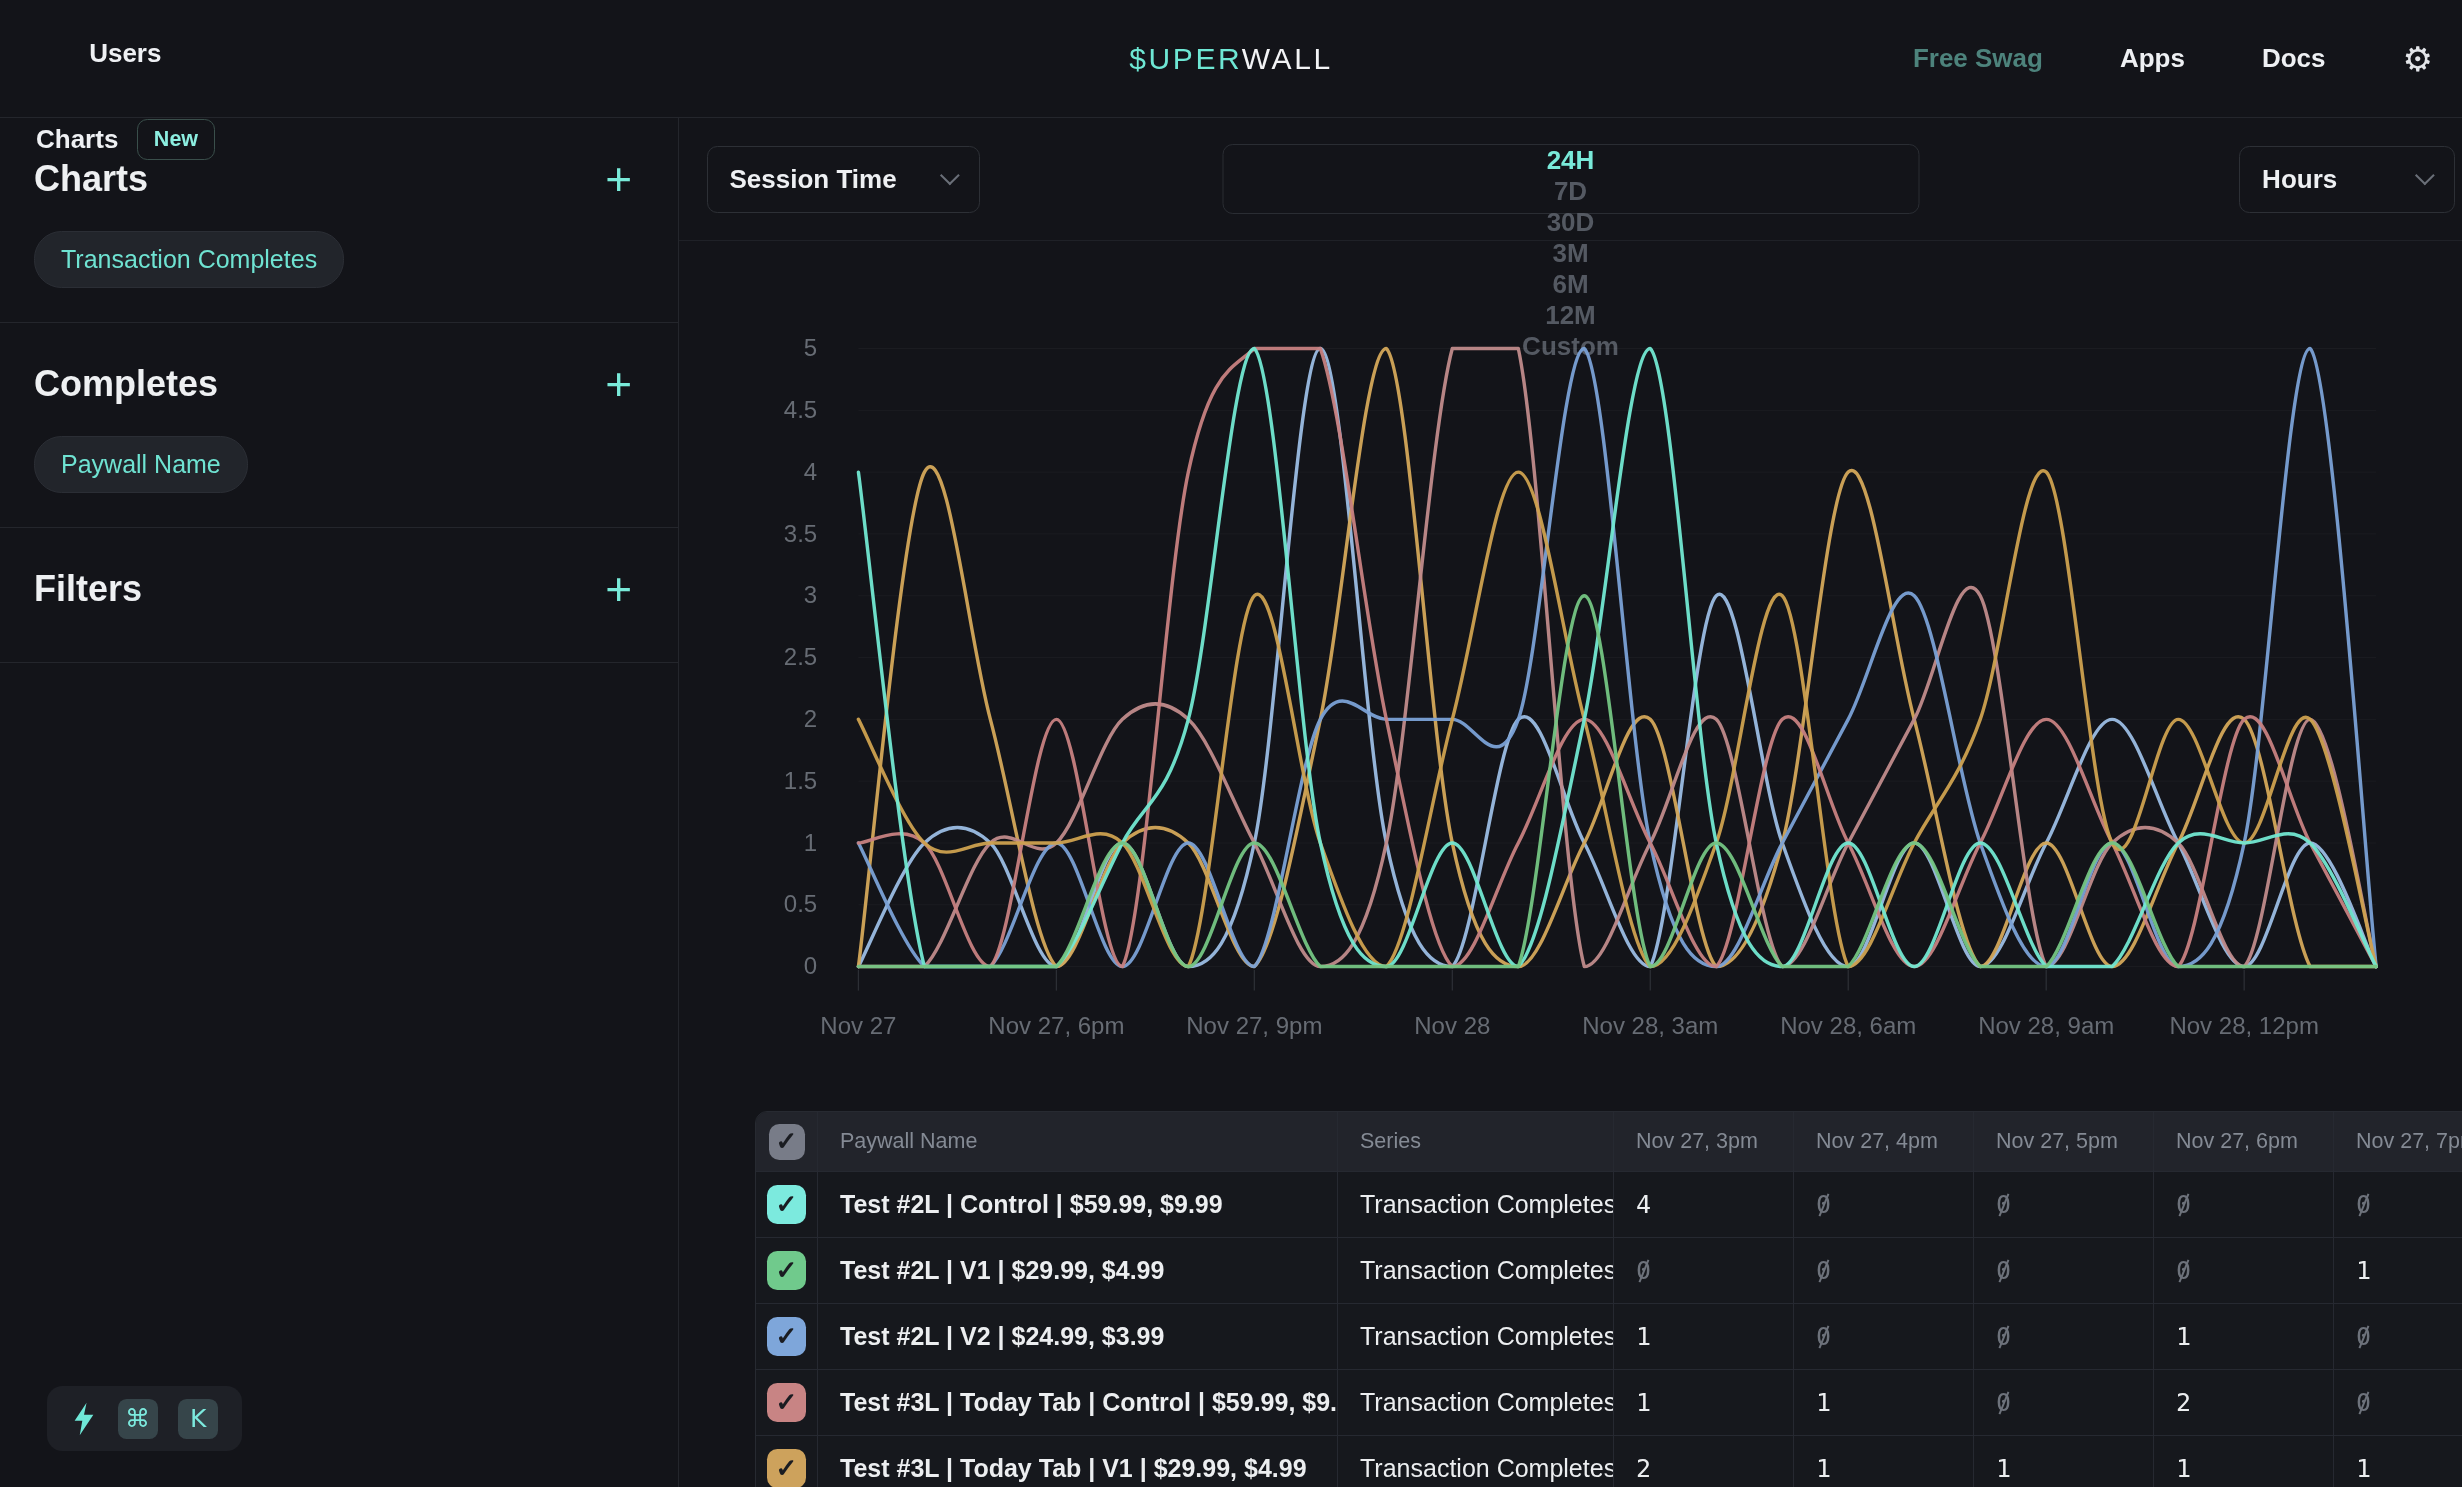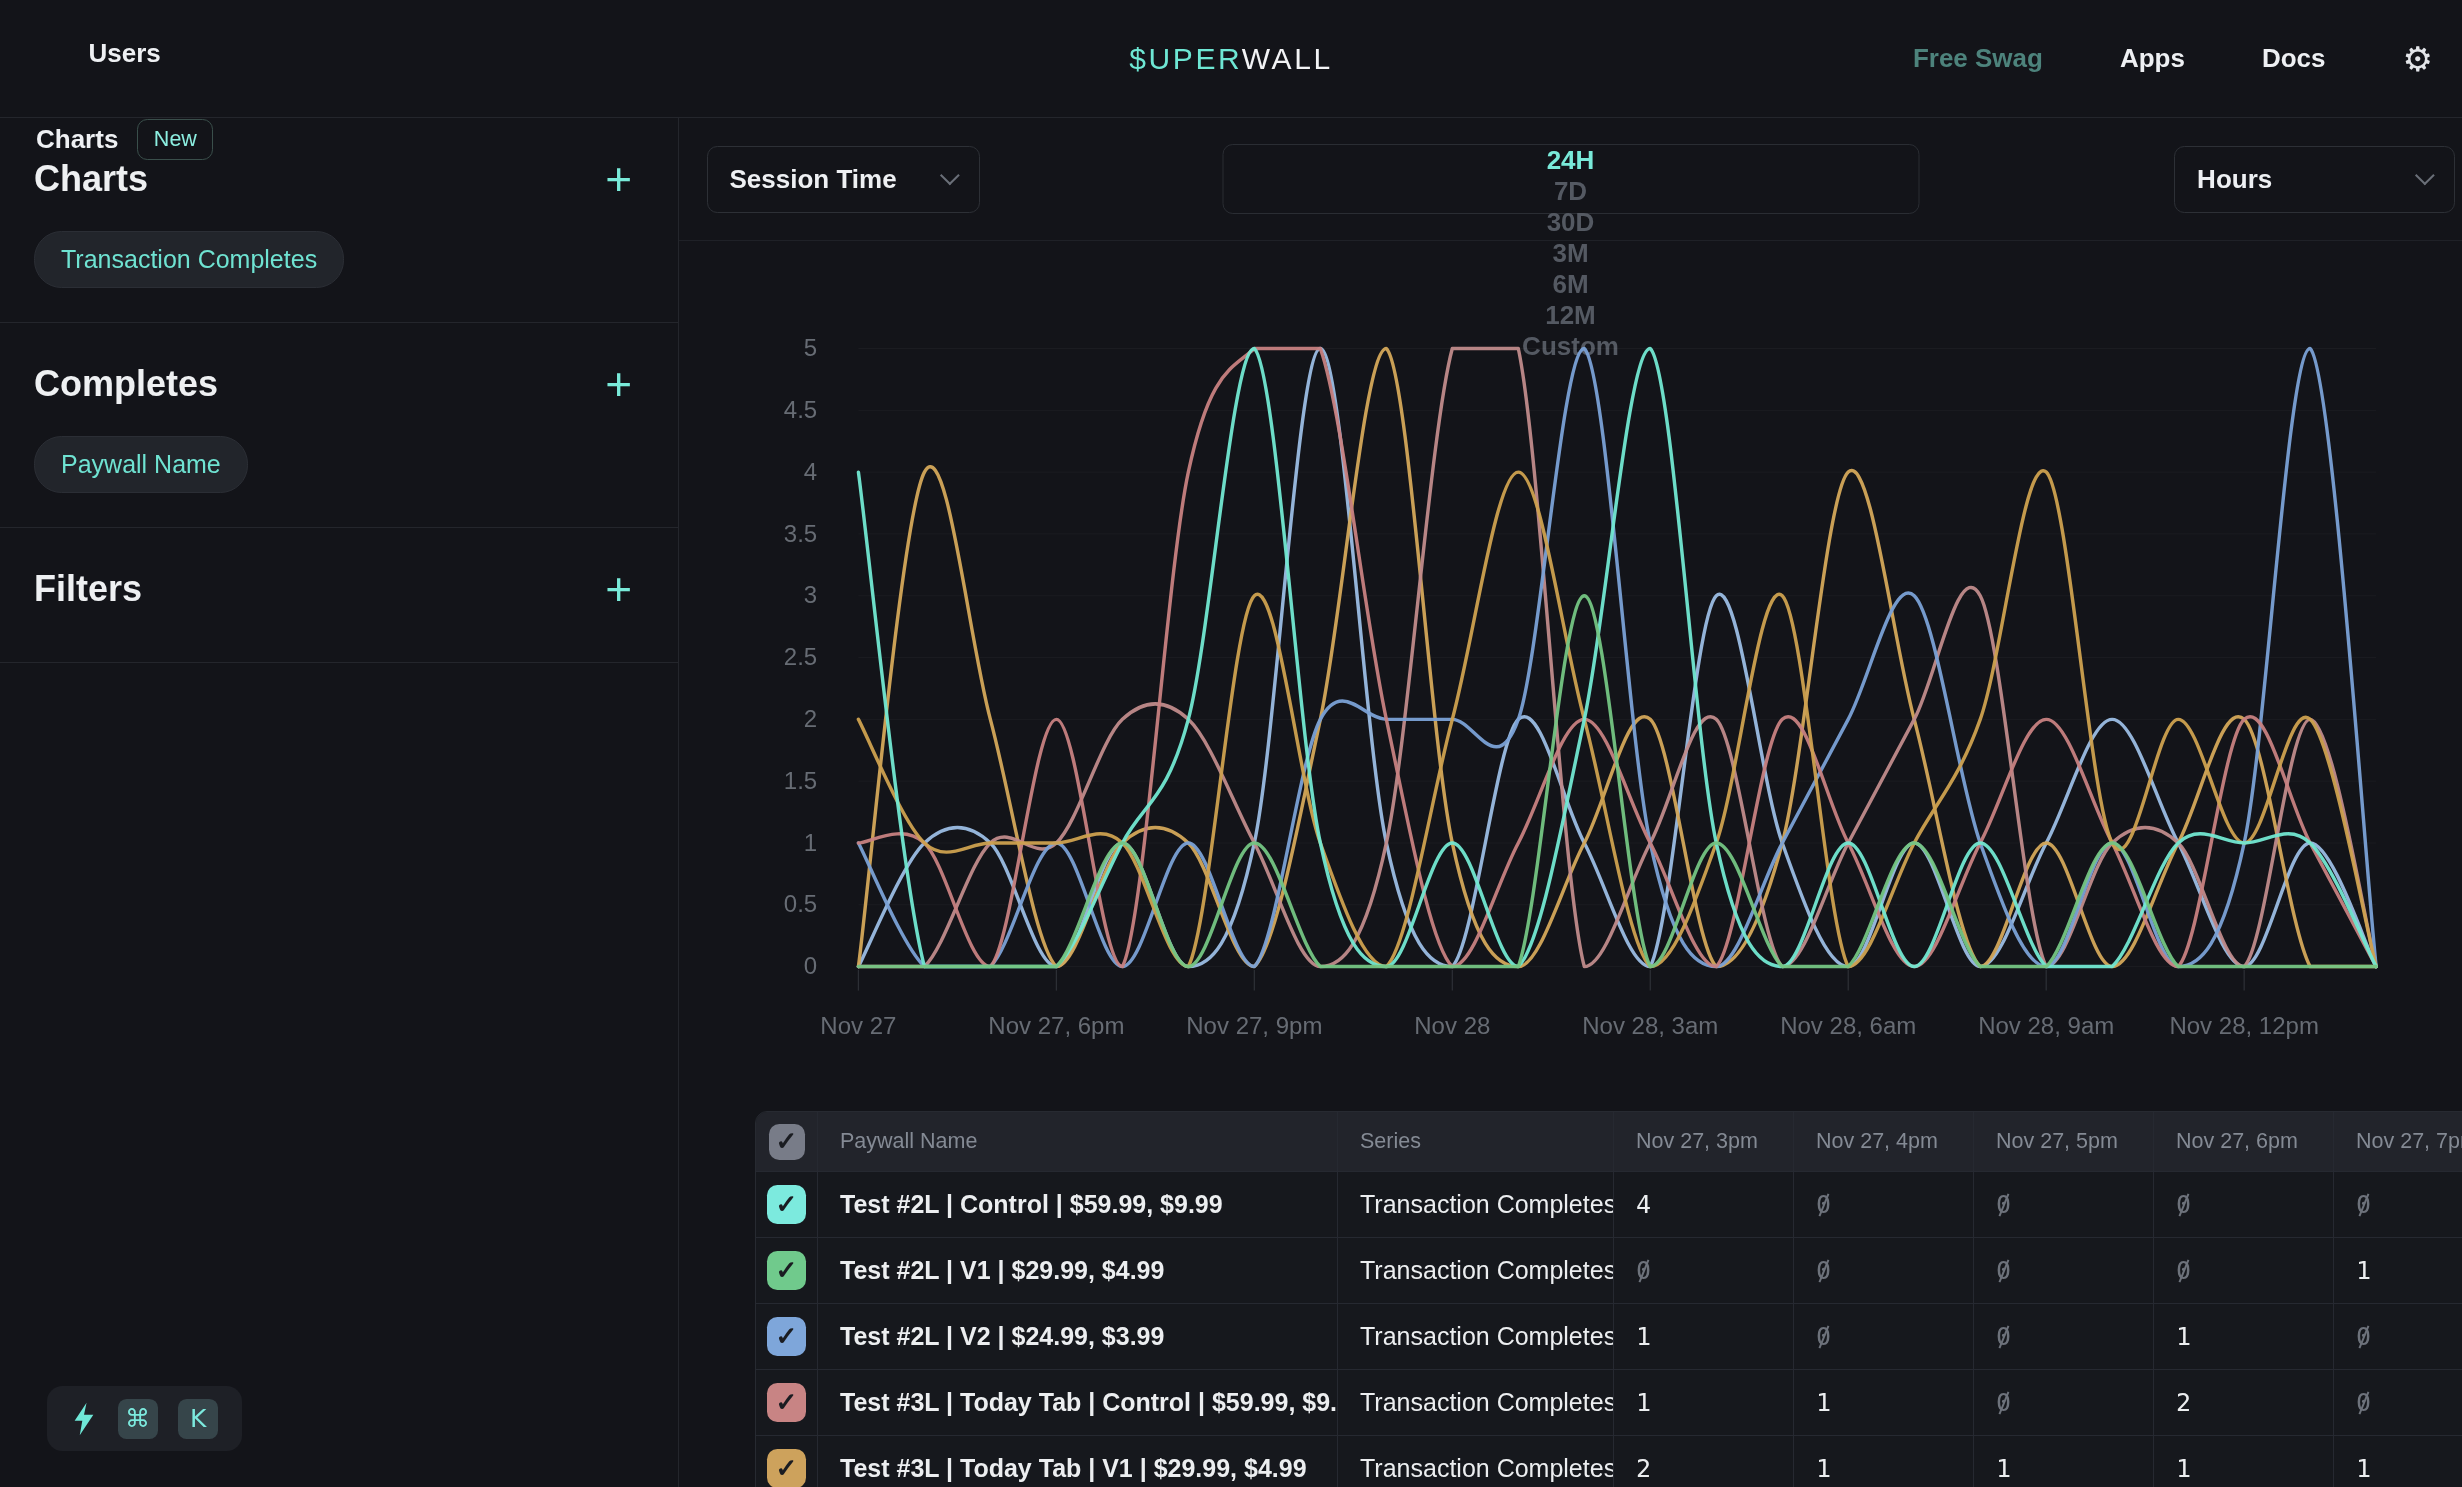--- a/index.html
+++ b/index.html
@@ -6,21 +6,21 @@
   html,body { width:2462px; height:1487px; overflow:hidden; background:#131419;
               font-family:"Liberation Sans", sans-serif; color:#eef0f3; }
 
   
   .navbar { height:118px; display:flex; align-items:center; position:relative;
             border-bottom:0.9px solid #24262c; padding:0 29px 0 36px; }
   .nav-left { display:flex; align-items:center; gap:50px;flex-direction:column; }
   .nav-item { font-size:26px; font-weight:700; color:#eef0f3; cursor:pointer; }
   .nav-charts { display:flex; align-items:center; gap:19px; }
   .badge { border:1.3px solid #3a4f4b; border-radius:10.3px; padding:6.9px 15.5px;
-           font-size:21.5px; font-weight:400; color:#8ceee0; }
+           font-size:21.5px; font-weight:700; color:#8ceee0; }
   .logo { position:absolute; left:50%; transform:translateX(-50%);
           font-size:30px; font-weight:400; letter-spacing:2.6px; }
   .logo .accent { color:#6ee7d4; }
   .logo .rest { color:#f2f3f5; }
   .nav-right { margin-left:auto; display:flex; align-items:center; gap:77px; }
   .nav-swag { font-size:26px; font-weight:700; color:#4d837c; cursor:pointer; }
   .gear { font-size:34px; color:#e3e5e9; cursor:pointer; line-height:1;
           font-family:"DejaVu Sans", sans-serif; }
 
   
@@ -39,21 +39,21 @@
           padding:13px 26px; font-size:25px; font-weight:500; color:#6fe3d2; cursor:pointer; }
   .side-section.filters { border-bottom:0.9px solid #24262c; padding-bottom:50px; }
 
   
   .toolbar { height:123px; position:relative; display:flex; align-items:center;
              border-bottom:0.9px solid #1f2127; padding:0 6.9px 0 27.5px; }
   .select-box { height:67px; border:0.9px solid #2d3036; border-radius:10.3px;
                 display:flex; align-items:center; justify-content:space-between;
                 padding:4px 22px; cursor:pointer; background:transparent; }
   .metric-select { width:273px; }
-  .unit-select { width:281px; margin-left:auto; }
+  .unit-select { width:216px; margin-left:auto; }
   .select-label { font-size:26px; font-weight:600; color:#eef0f3; }
   .chev { width:13.7px; height:13.7px; border-right:2.6px solid #6a6f78;
           border-bottom:2.6px solid #6a6f78; transform:rotate(45deg) translate(-2.6px,-2.6px); }
   .range-tabs { position:absolute; left:50%; top:50%; transform:translate(-50%,-50%);
                 width:697px; height:70px; border:0.9px solid #2a2d33; border-radius:10.3px;
                 display:flex; align-items:center; justify-content:space-between; padding:0 38px;flex-direction:column; }
   .range-tab { background:none; border:none; font-family:inherit; font-size:26px;
                font-weight:600; color:#545962; cursor:pointer; }
   .range-tab.active { color:#79ead9; }
 

